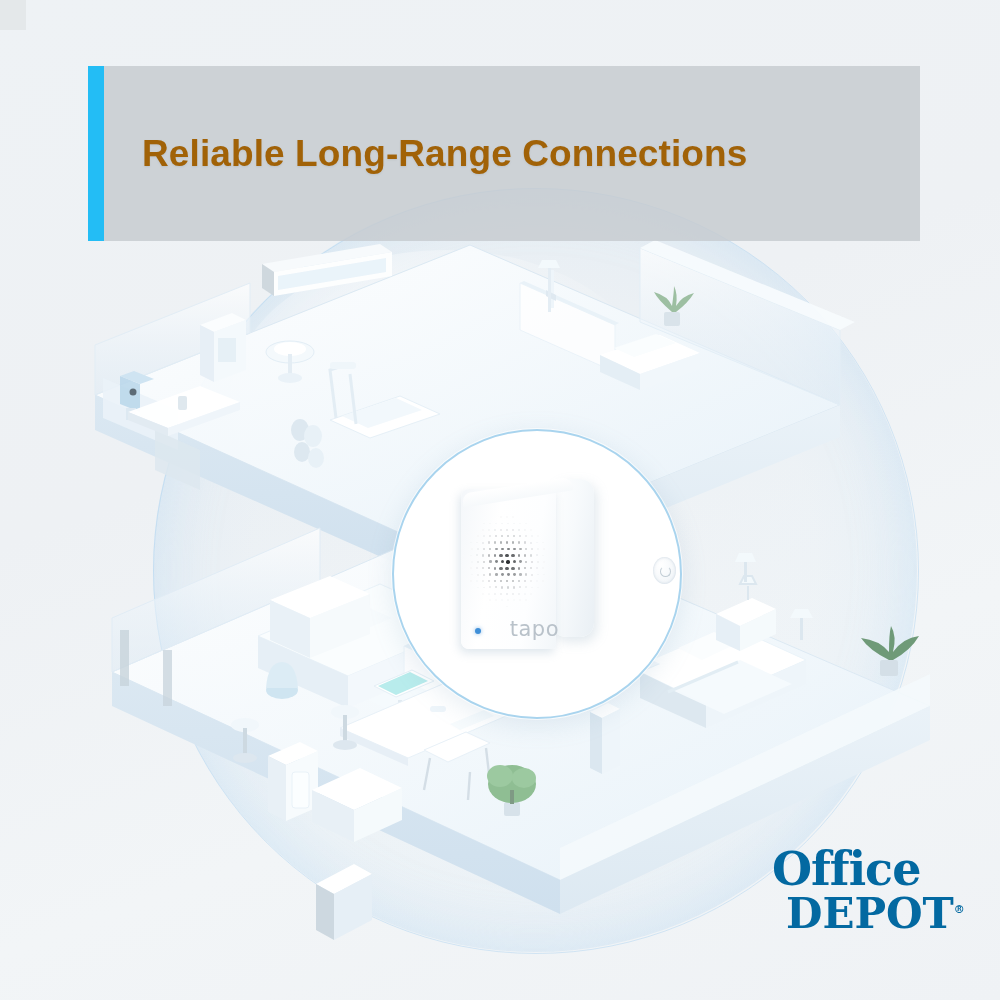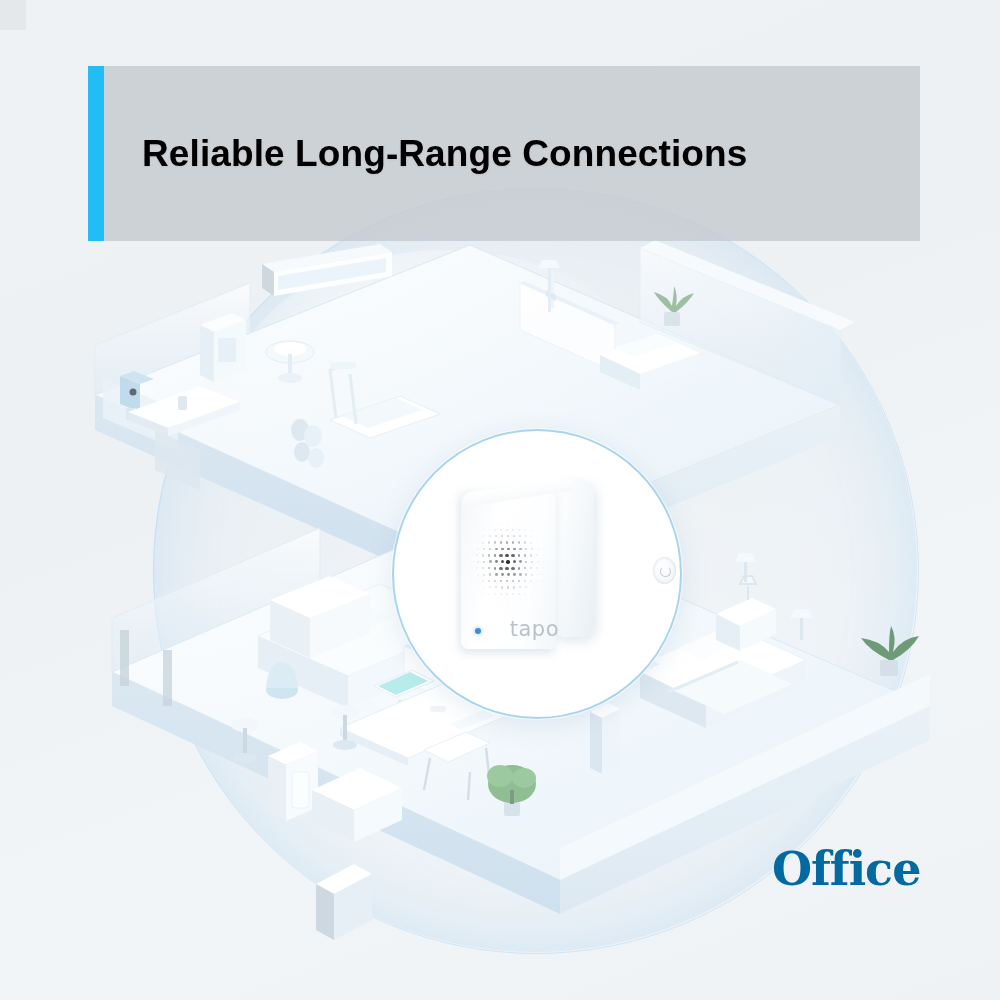--- a/index.html
+++ b/index.html
@@ -64,21 +64,21 @@
   .dev-brand{position:absolute;left:38px;top:130px;width:60px;text-align:right;
     font-family:"DejaVu Sans","Liberation Sans",sans-serif;
     font-size:21px;letter-spacing:.5px;color:#b9c2ca;line-height:1;font-weight:400;}
   .grille{position:absolute;left:6px;top:22px;width:84px;height:104px;}
   .grille i{position:absolute;border-radius:50%;display:block;}
 
   
   .banner{position:absolute;left:88px;top:66px;width:832px;height:175px;display:flex;align-items:center;}
   .banner-bar{width:16px;height:175px;background:#23bdf5;flex:0 0 16px;}
   .banner-body{flex:1;height:175px;background:rgba(198,203,207,.82);display:flex;align-items:center;}
-  .banner-title{margin-left:38px;color:#000000;font-size:37px;font-weight:bold;letter-spacing:.1px;
+  .banner-title{margin-left:38px;color:#a16207;font-size:37px;font-weight:bold;letter-spacing:.1px;
     text-shadow:0 1px 2px rgba(120,130,140,.18);}
 
   
   .logo{position:absolute;left:772px;top:848px;width:200px;height:76px;color:#0369a1;user-select:none;}
   .logo-office{font-family:"DejaVu Serif","Liberation Serif",serif;font-weight:bold;
     font-size:46px;line-height:42px;letter-spacing:-1px;}
   .logo-depot{font-family:"DejaVu Serif","Liberation Serif",serif;font-weight:bold;
     font-size:42px;line-height:40px;letter-spacing:0px;margin-left:14px;position:relative;}
   .logo-reg{font-size:11px;vertical-align:super;letter-spacing:0;}
 </style>
@@ -514,15 +514,18 @@
 
   <div class="banner">
     <div class="banner-bar"></div>
     <div class="banner-body">
       <div class="banner-title">Reliable Long-Range Connections</div>
     </div>
   </div>
 
   <div class="logo">
     <div class="logo-office">Office</div>
+    <div class="logo-depot">
+      <span>DEPOT</span><span class="logo-reg">®</span>
+    </div>
   </div>
 
 </div>
 
 </body></html>

